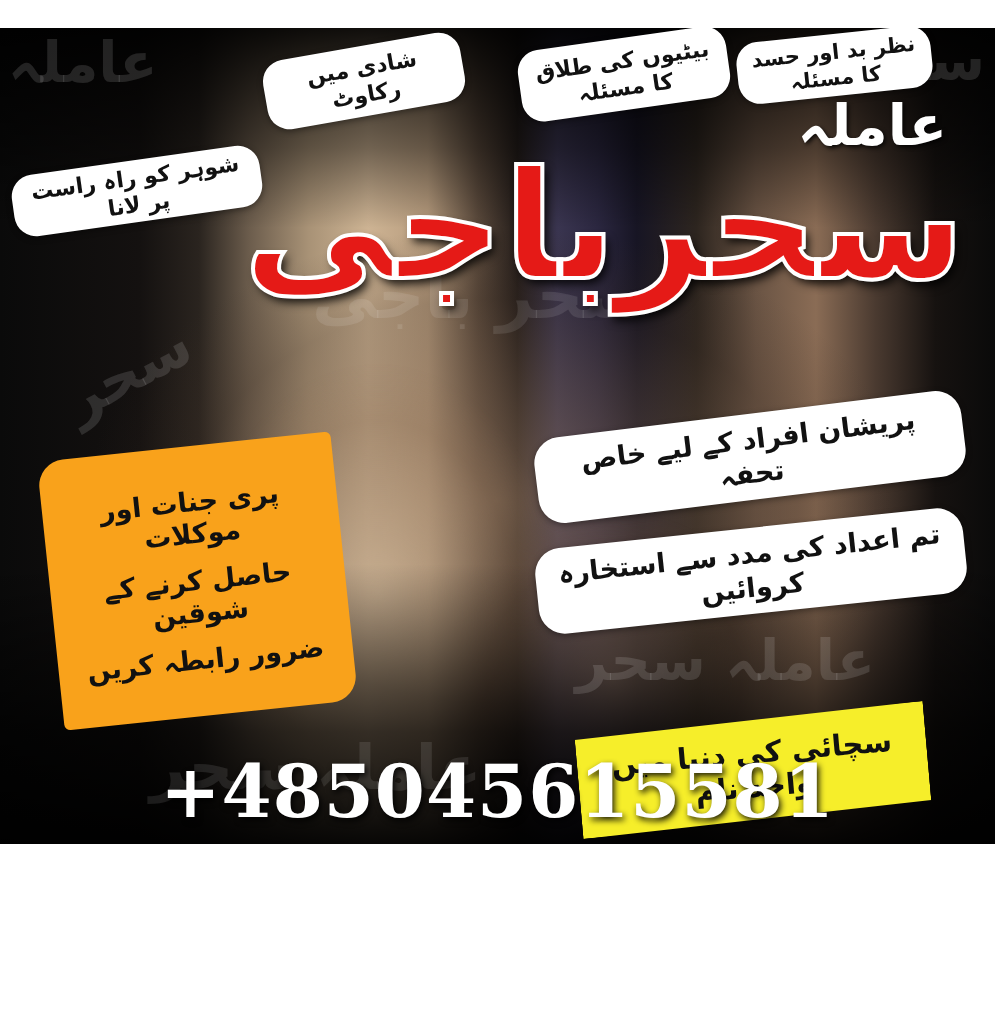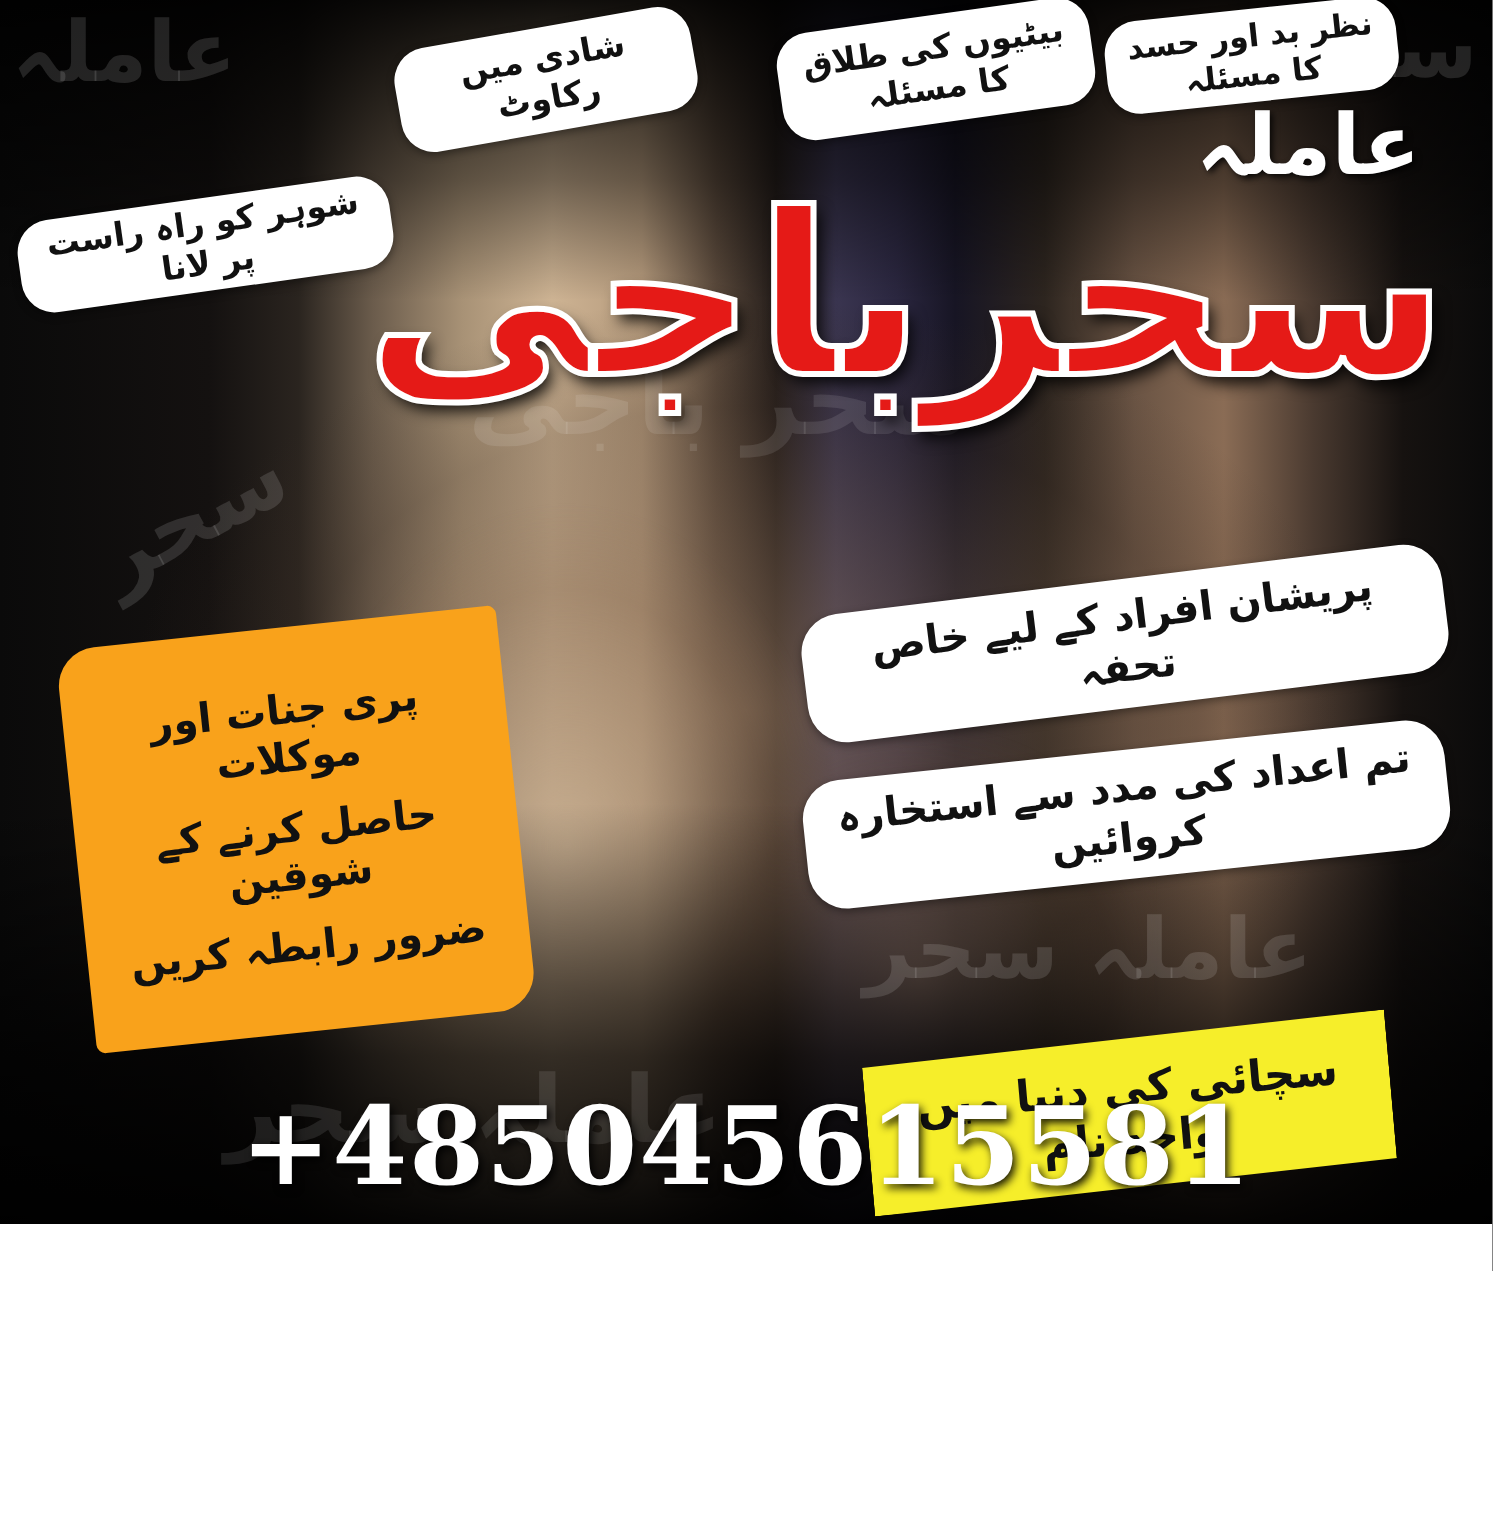--- a/index.html
+++ b/index.html
@@ -9,20 +9,21 @@
   }
   body {
     font-family: "Liberation Sans", sans-serif;
   }
   .poster {
     position: relative;
     width: 995px;
     height: 816px;
     overflow: hidden;
     background: #0b0b0b;
+    margin-top: 28px;
   }
 
   
   .bg {
     position: absolute;
     inset: 0;
     background:
       radial-gradient(ellipse 55% 45% at 50% 58%, rgba(150,120,95,0.55) 0%, rgba(60,45,35,0.25) 55%, rgba(0,0,0,0) 75%),
       linear-gradient(90deg,
         #0a0a0a 0%,

